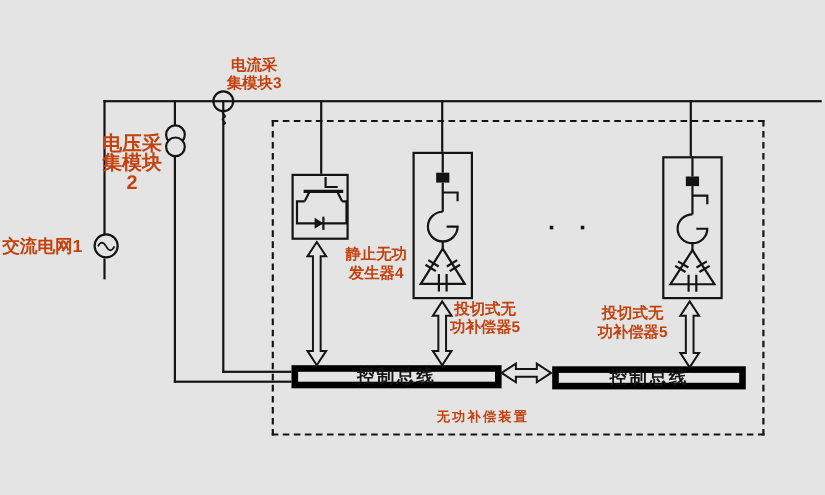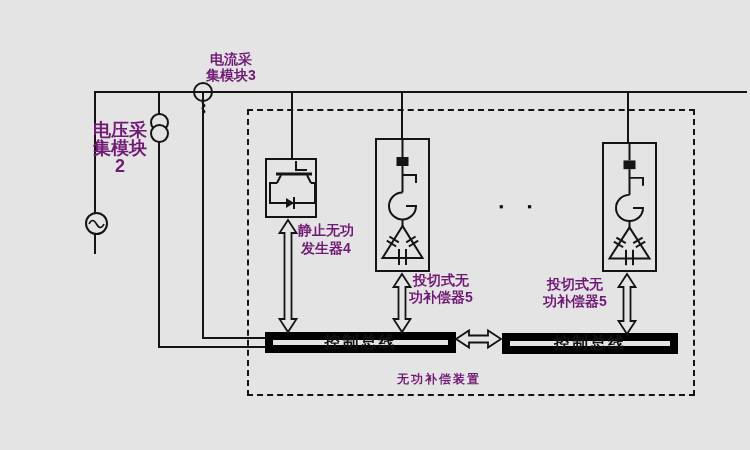--- a/index.html
+++ b/index.html
@@ -8,24 +8,24 @@
     font-family:"Liberation Sans","DejaVu Sans",sans-serif;
     color:#141414;overflow:hidden;
   }
   .hl,.vl{position:absolute;background:#141414;}
   .hl{height:2px;}
   .vl{width:2px;}
   .circ{position:absolute;border:2px solid #141414;border-radius:50%;box-sizing:border-box;}
   .opaque{background:#e4e4e4;}
   .box{position:absolute;border:2px solid #141414;box-sizing:border-box;}
   .dashed{position:absolute;border:2px dashed #141414;box-sizing:border-box;}
-  .lbl{position:absolute;font-weight:700;color:#701a75;white-space:nowrap;}
+  .lbl{position:absolute;font-weight:700;color:#c2410c;white-space:nowrap;}
   .ctr{text-align:center;white-space:normal;}
   svg{position:absolute;overflow:visible;}
-  .busbox{position:absolute;border:8px solid #000000;box-sizing:border-box;
+  .busbox{position:absolute;border:6px solid #000000;box-sizing:border-box;
     display:flex;align-items:center;justify-content:center;background:#e4e4e4;}
   .busbox span{font-weight:700;font-size:16px;letter-spacing:2px;}
   .dots{position:absolute;font-weight:700;font-size:13px;letter-spacing:10px;color:#111;}
 </style>
 </head>
 <body>
 
 <div class="stage">
 
   <div class="hl" style="left:94px;top:91px;width:653px;"></div>
@@ -118,22 +118,23 @@
   <div class="lbl ctr" style="left:200px;top:51px;width:62px;font-size:14px;line-height:16px;">
     <span>电流采</span><br>
     <span>集模块3</span>
   </div>
 
   <div class="lbl ctr" style="left:90px;top:121px;width:60px;font-size:18px;line-height:18px;">
     <span>电压采</span><br>
     <span>集模块2</span>
   </div>
 
+  <div class="lbl" style="left:2px;top:214px;font-size:16px;">交流电网1</div>
 
-  <div class="lbl ctr" style="left:293px;top:221px;width:66px;font-size:14px;line-height:18px;">
+  <div class="lbl ctr" style="left:309px;top:221px;width:66px;font-size:14px;line-height:18px;">
     <span>静止无功</span><br>
     <span>发生器4</span>
   </div>
 
   <div class="lbl ctr" style="left:406px;top:272px;width:70px;font-size:14px;line-height:17px;">
     <span>投切式无</span><br>
     <span>功补偿器5</span>
   </div>
 
   <div class="lbl ctr" style="left:540px;top:276px;width:70px;font-size:14px;line-height:17px;">

